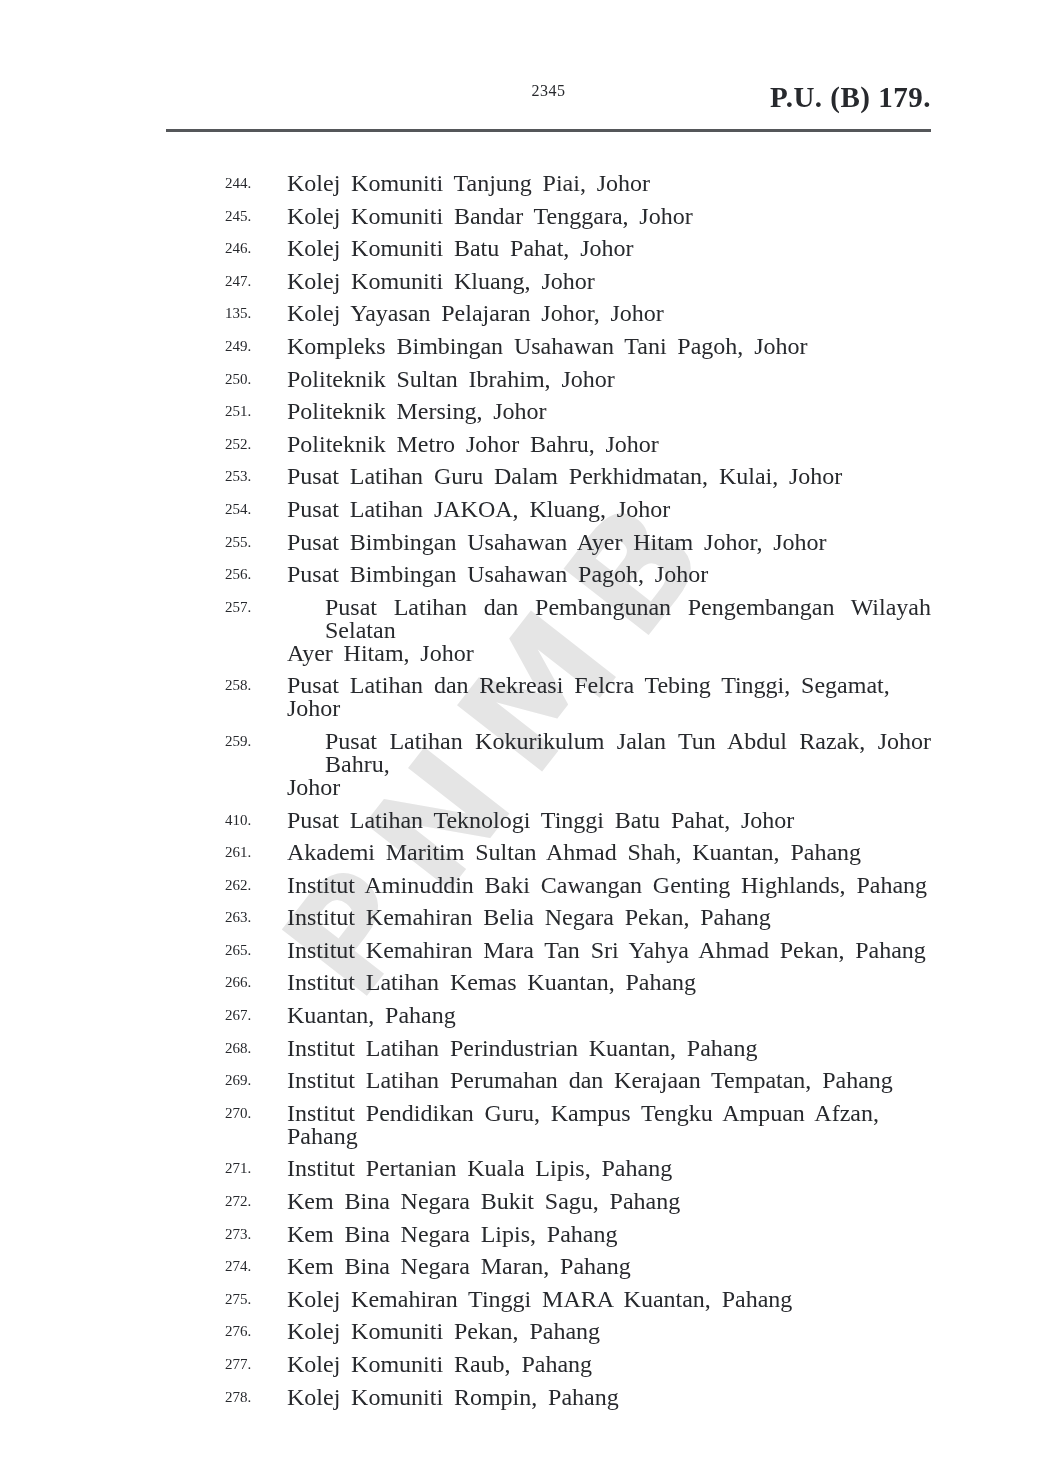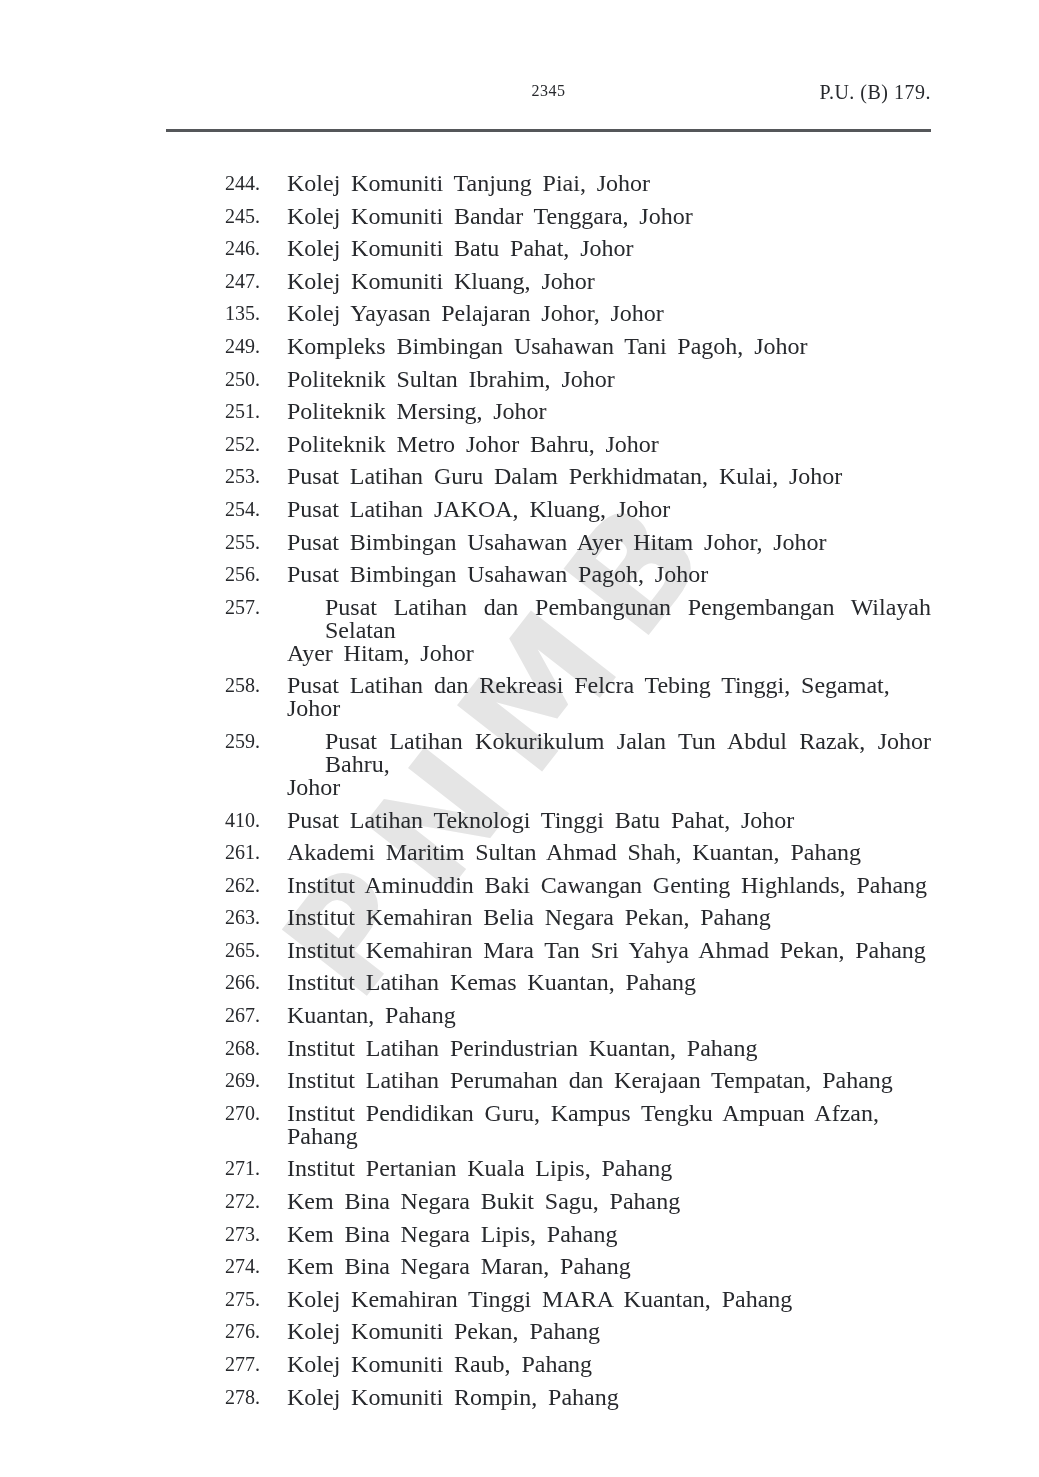--- a/index.html
+++ b/index.html
@@ -50,22 +50,22 @@
     top: 0;
     width: 100%;
     text-align: center;
     font-size: 16px;
     letter-spacing: 0.5px;
   }
   .gazette-ref {
     position: absolute;
     right: 0;
     top: -1px;
-    font-size: 20px;
-    font-weight: normal;
+    font-size: 29px;
+    font-weight: bold;
     letter-spacing: 0.5px;
     margin-left: 28px;
   }
   .rule {
     position: absolute;
     left: 166px;
     top: 129px;
     width: 765px;
     height: 3px;
     background: var(--rule-color, #55575a);
@@ -79,21 +79,21 @@
     width: 706px;
     z-index: 1;
   }
   .row {
     display: flex;
     margin-bottom: 9.6px;
   }
   .num {
     flex: 0 0 62px;
     width: 62px;
-    font-size: 20px;
+    font-size: 15px;
     line-height: 23px;
   }
   .txt {
     flex: 1 1 auto;
     width: 644px;
     font-size: 24px;
     line-height: 23px;
     word-spacing: 0.2em;
   }
   .line { text-align: left; }

